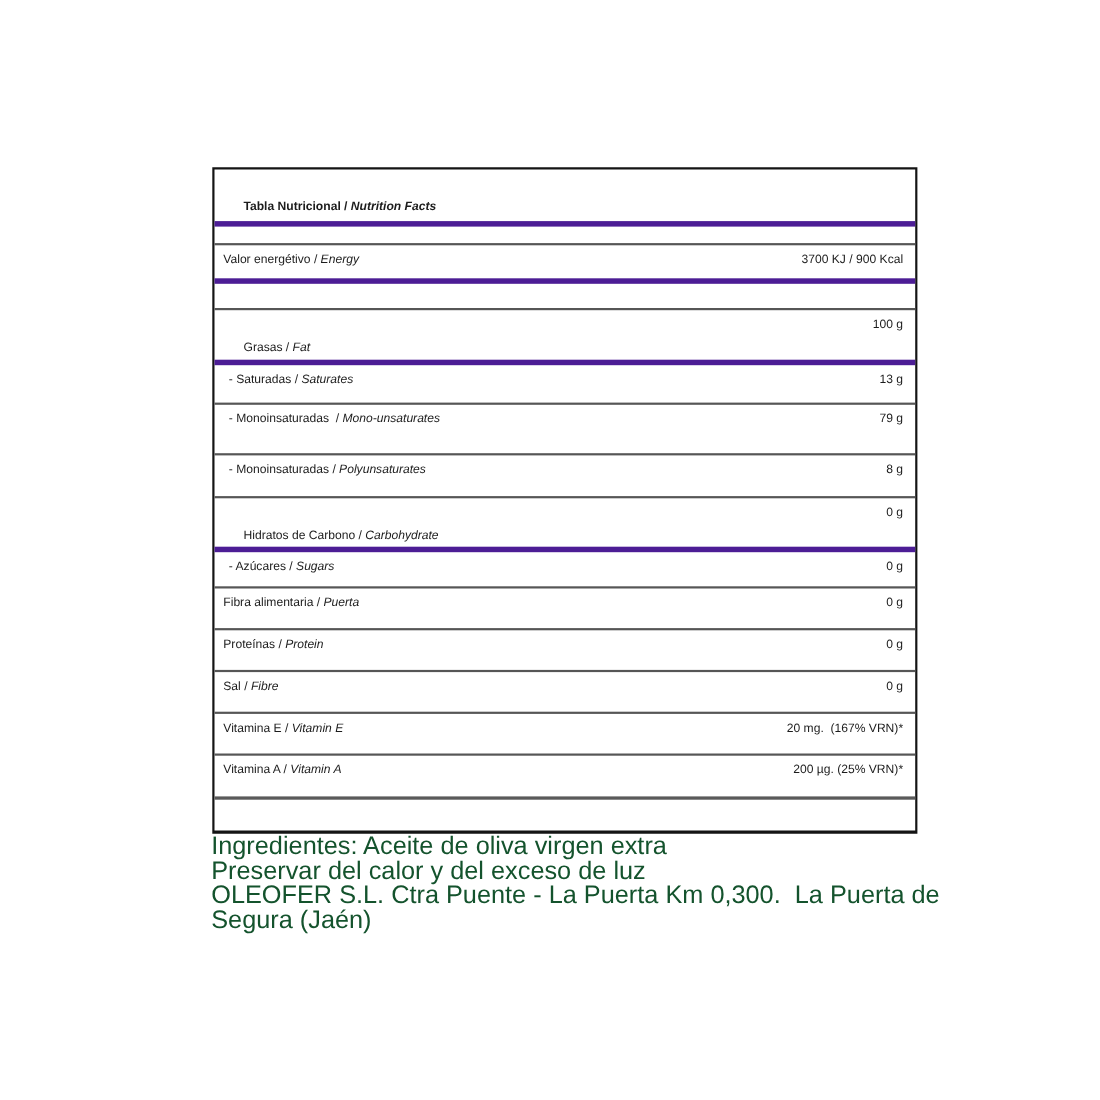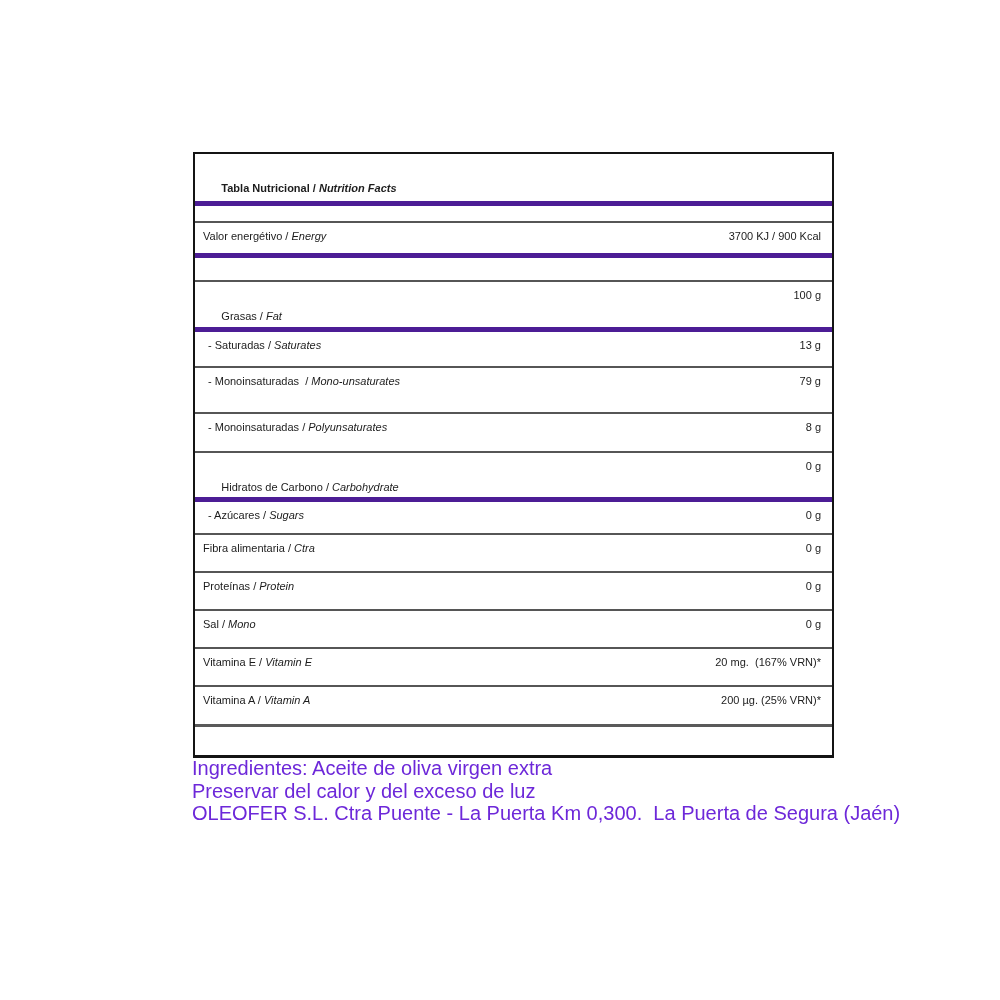--- a/index.html
+++ b/index.html
@@ -36,21 +36,21 @@
   .h-hidr{height:46px;}
   .h-sat{height:39px;}
   .h-mono{height:46px;}
   .h-poli{height:39px;}
   .h-azuc{height:36px;}
   .h-std{height:38px;}
   .h-vitA{height:39px;}
   .h-foot{height:31px;padding-top:5px;}
   .footer{
     position:absolute;left:192px;top:757px;width:720px;
-    font-size:20px;line-height:22.5px;color:#6d28d9;letter-spacing:0px;
+    font-size:23px;line-height:22.5px;color:#14532d;letter-spacing:0px;
   }
   .footer div{white-space:pre-wrap;}
 </style>
 </head>
 <body>
 
 <div class="ntable">
 
   <div class="row h-header">
     <div class="lbl">
@@ -98,31 +98,31 @@
     </div>
     <div class="val">0 g</div>
   </div>
 
   <div class="row h-azuc bt1 sub">
     <div class="lbl"><span>- Azúcares /</span> <span class="i">Sugars</span></div>
     <div class="val">0 g</div>
   </div>
 
   <div class="row h-std bt2">
-    <div class="lbl"><span>Fibra alimentaria /</span> <span class="i">Ctra</span></div>
+    <div class="lbl"><span>Fibra alimentaria /</span> <span class="i">Puerta</span></div>
     <div class="val">0 g</div>
   </div>
 
   <div class="row h-std bt2">
     <div class="lbl"><span>Proteínas /</span> <span class="i">Protein</span></div>
     <div class="val">0 g</div>
   </div>
 
   <div class="row h-std bt2">
-    <div class="lbl"><span>Sal /</span> <span class="i">Mono</span></div>
+    <div class="lbl"><span>Sal /</span> <span class="i">Fibre</span></div>
     <div class="val">0 g</div>
   </div>
 
   <div class="row h-std bt2">
     <div class="lbl"><span>Vitamina E /</span> <span class="i">Vitamin E</span></div>
     <div class="val">20 mg.  (167% VRN)*</div>
   </div>
 
   <div class="row h-vitA bt2">
     <div class="lbl"><span>Vitamina A /</span> <span class="i">Vitamin A</span></div>

